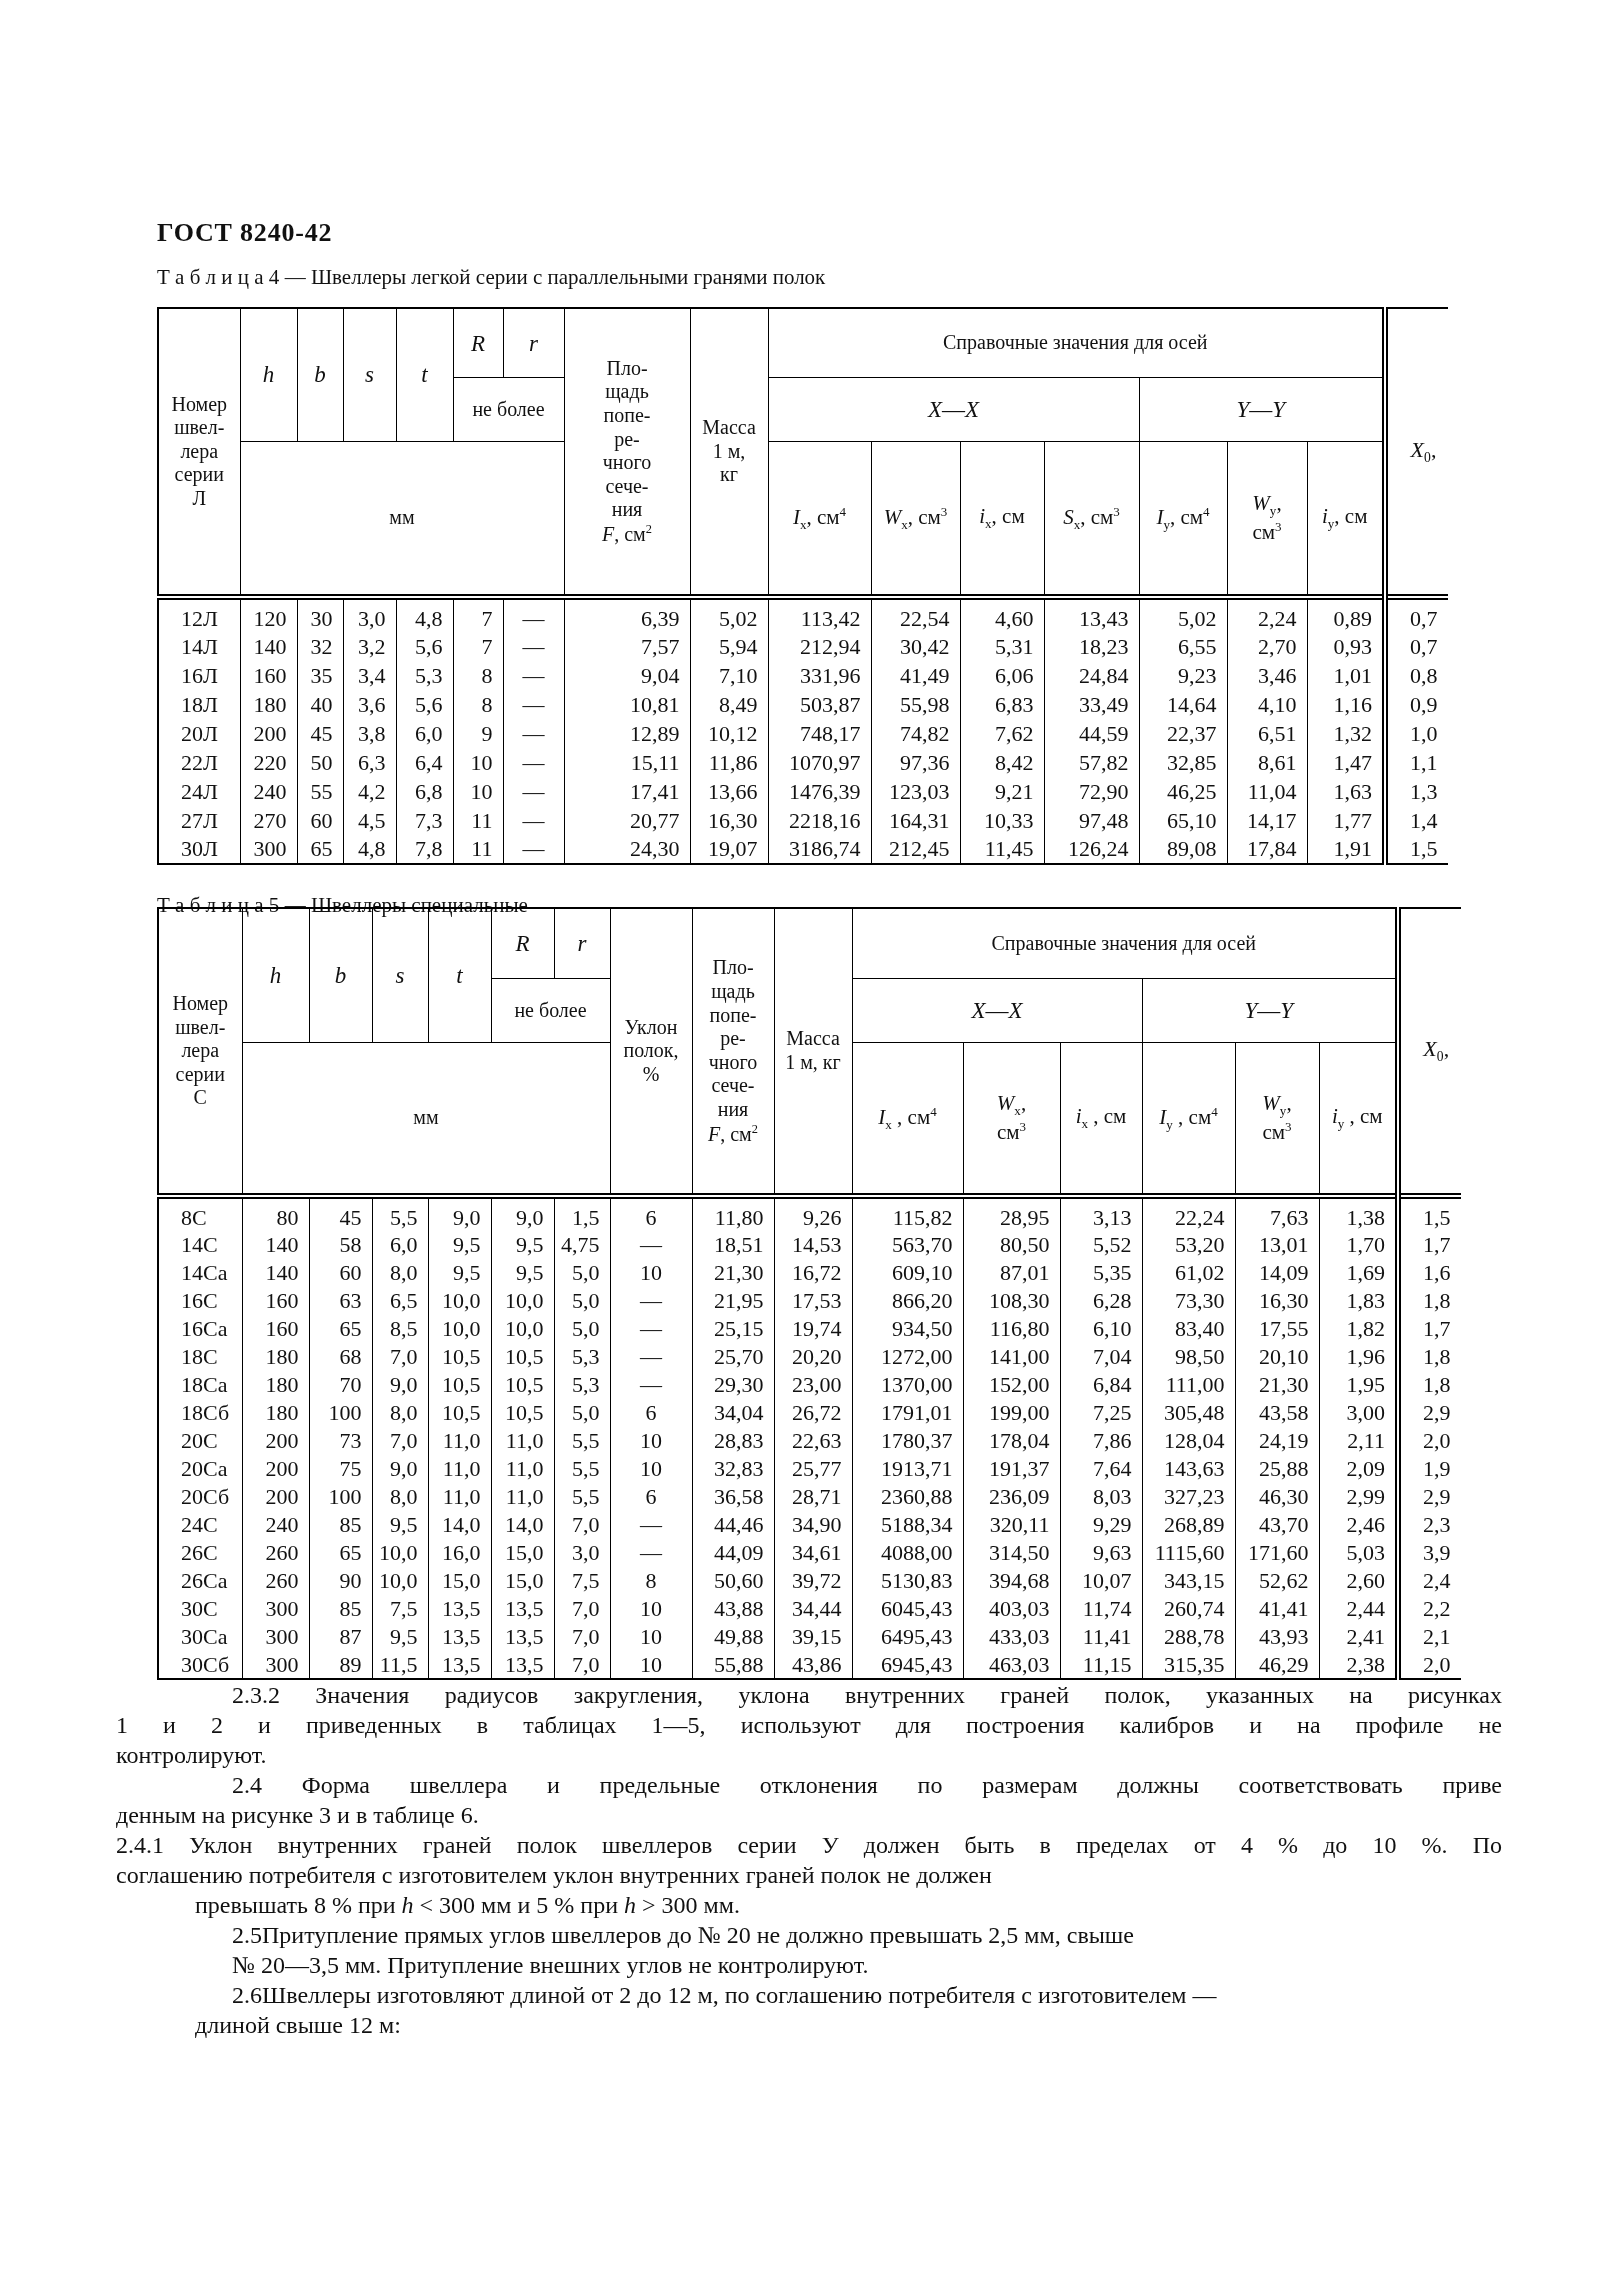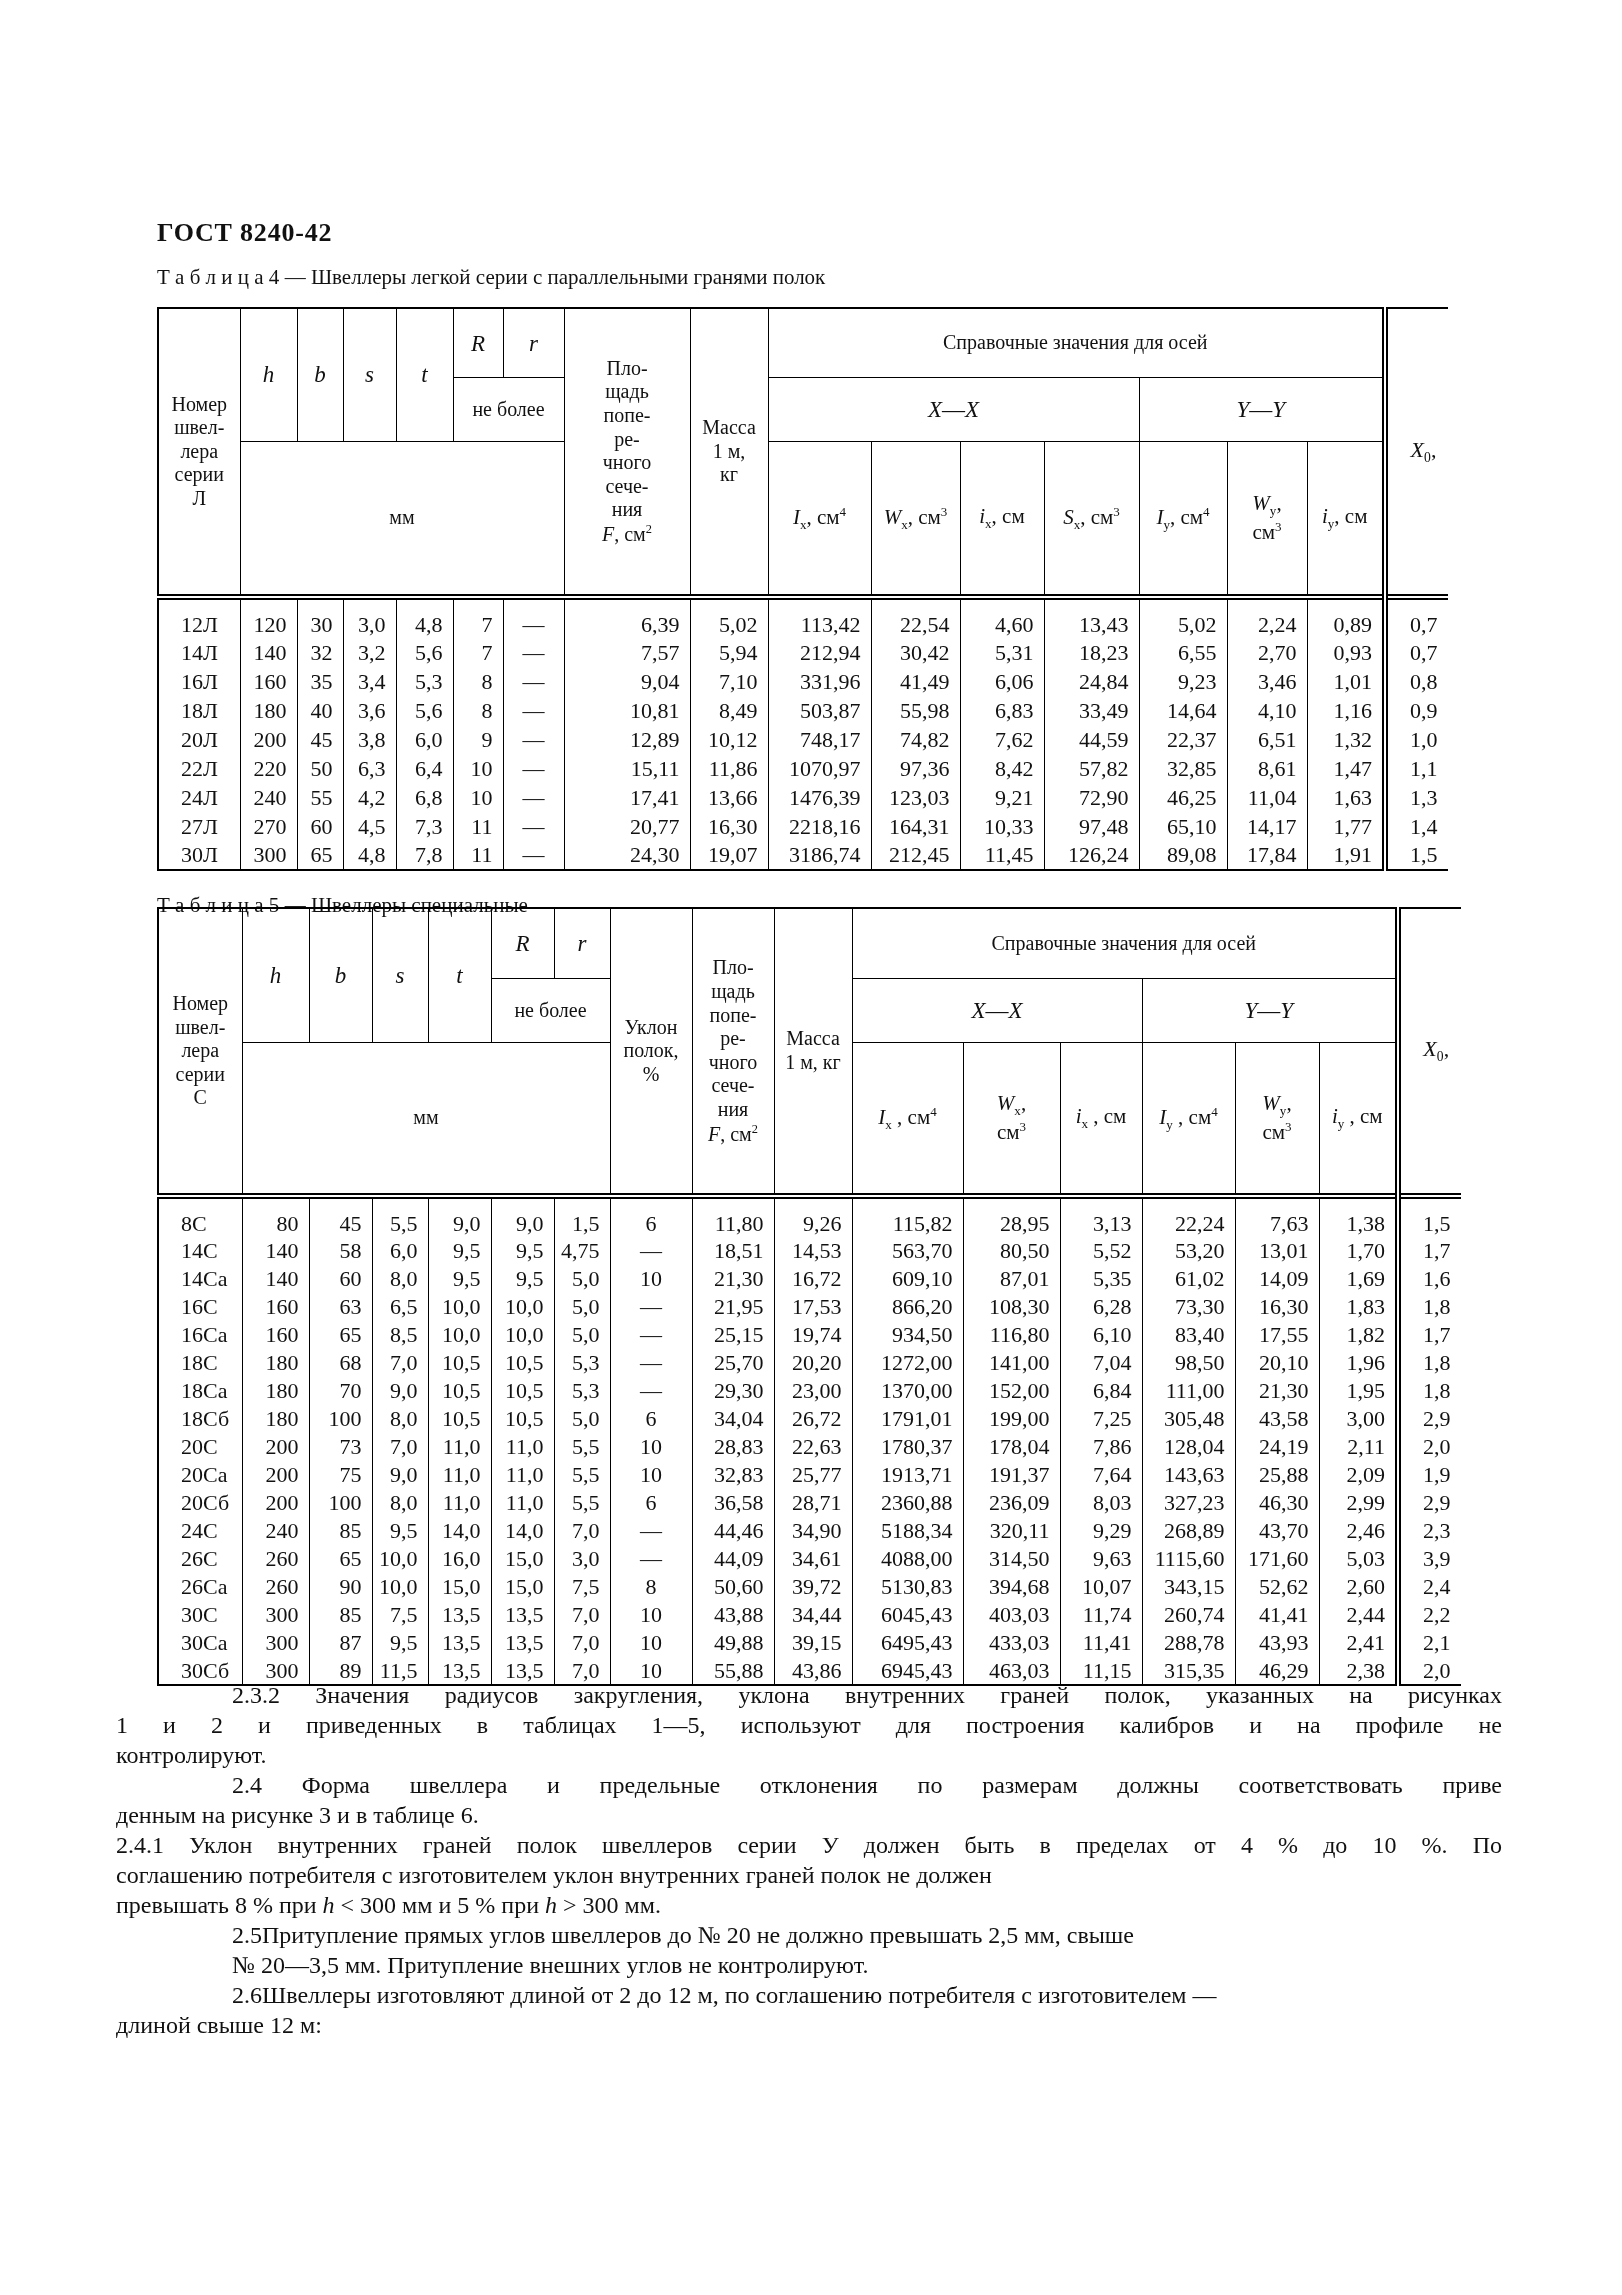--- a/index.html
+++ b/index.html
@@ -19,35 +19,35 @@
   table{border-left:2.5px solid #000;border-top:2.5px solid #000;border-bottom:2.5px solid #000;border-right:none;}
   th{border:1.7px solid #000;font-weight:normal;vertical-align:middle;text-align:center;
      white-space:pre-line;font-size:20px;line-height:1.18;padding:1.7px 2.5px;}
   .th-var{font-size:23px;}
   .th-var i, td i, .ln i{font-family:"Liberation Serif","DejaVu Serif",serif;}
   .th-unit{font-size:21px;}
   sup{font-size:0.62em;}
   sub{font-size:0.62em;}
   tbody td{border-left:1.7px solid #000;border-right:1.7px solid #000;border-top:none;border-bottom:none;
      font-size:22px;padding:0 10px 0 0;white-space:nowrap;overflow:hidden;}
-  tbody tr:first-child td{border-top:6px double #000;padding-top:12px;}
+  tbody tr:first-child td{border-top:6px double #000;padding-top:6px;}
   #table4 tbody tr{height:29px;}
   #table5 tbody tr{height:28px;}
   td.c-num{text-align:right;}
   td.c-center{text-align:center;padding:0;}
   td.c-name{text-align:left;padding-left:22px;}
   td.c-cut, th.th-x0{border-left:6px double #000;border-right:none;text-align:left;}
   td.c-cut{padding-left:22px;}
   th.th-x0{text-align:center;padding-left:13.5px;font-size:22px;}
   #t4-r1 th{height:65px;} #t4-r2 th{height:59px;} #t4-r3 th{height:149px;}
   #t5-r1 th{height:66px;} #t5-r2 th{height:59px;} #t5-r3 th{height:147px;}
   #body-text{position:absolute;left:116px;top:1680px;width:1386px;font-size:24px;}
   .ln{line-height:30px;white-space:nowrap;}
   .ln.j{text-align:justify;text-align-last:justify;white-space:normal;}
-  .ln.ind-mid{}
+  .ln.ind-mid{margin-left:79px;}
   .ln.ind-full{margin-left:116px;}
 </style>
 </head>
 <body>
 
 <div id="gost-title">ГОСТ 8240-42</div>
 
 <div id="t4-caption" class="tbl-caption">
   <span>Т а б л и ц а 4</span>
   <span>—  Швеллеры легкой серии с параллельными гранями полок</span>

